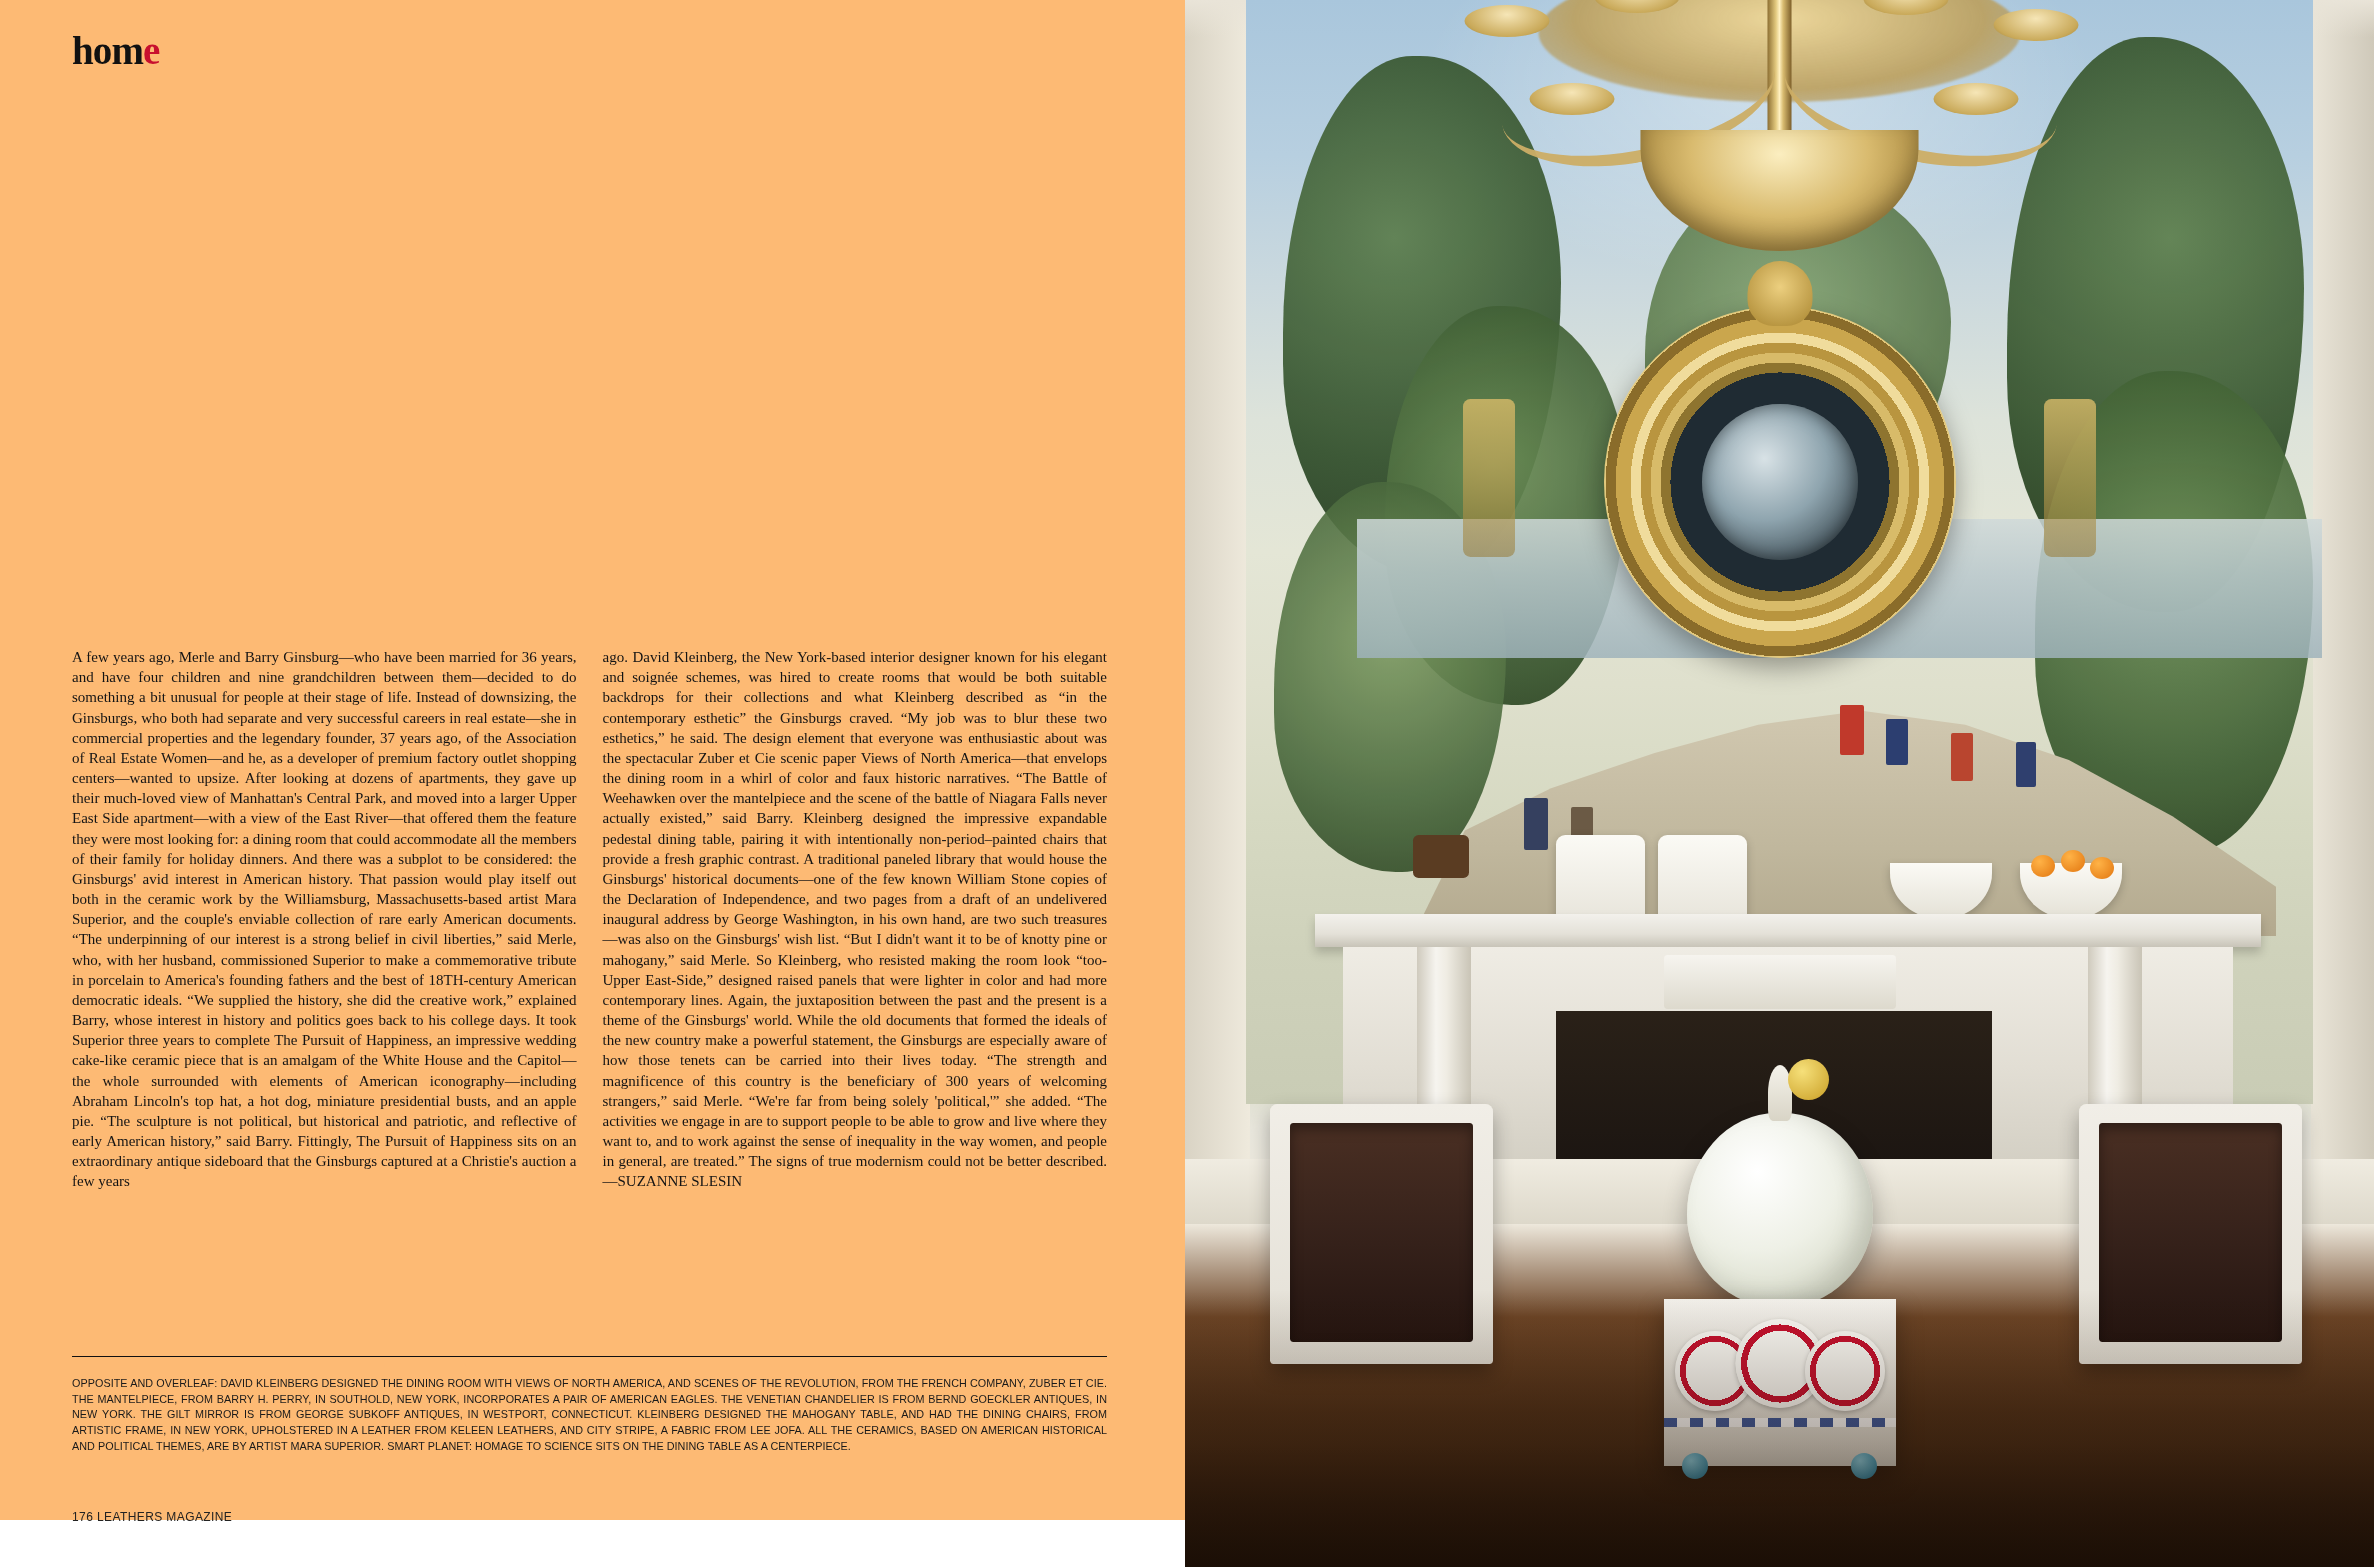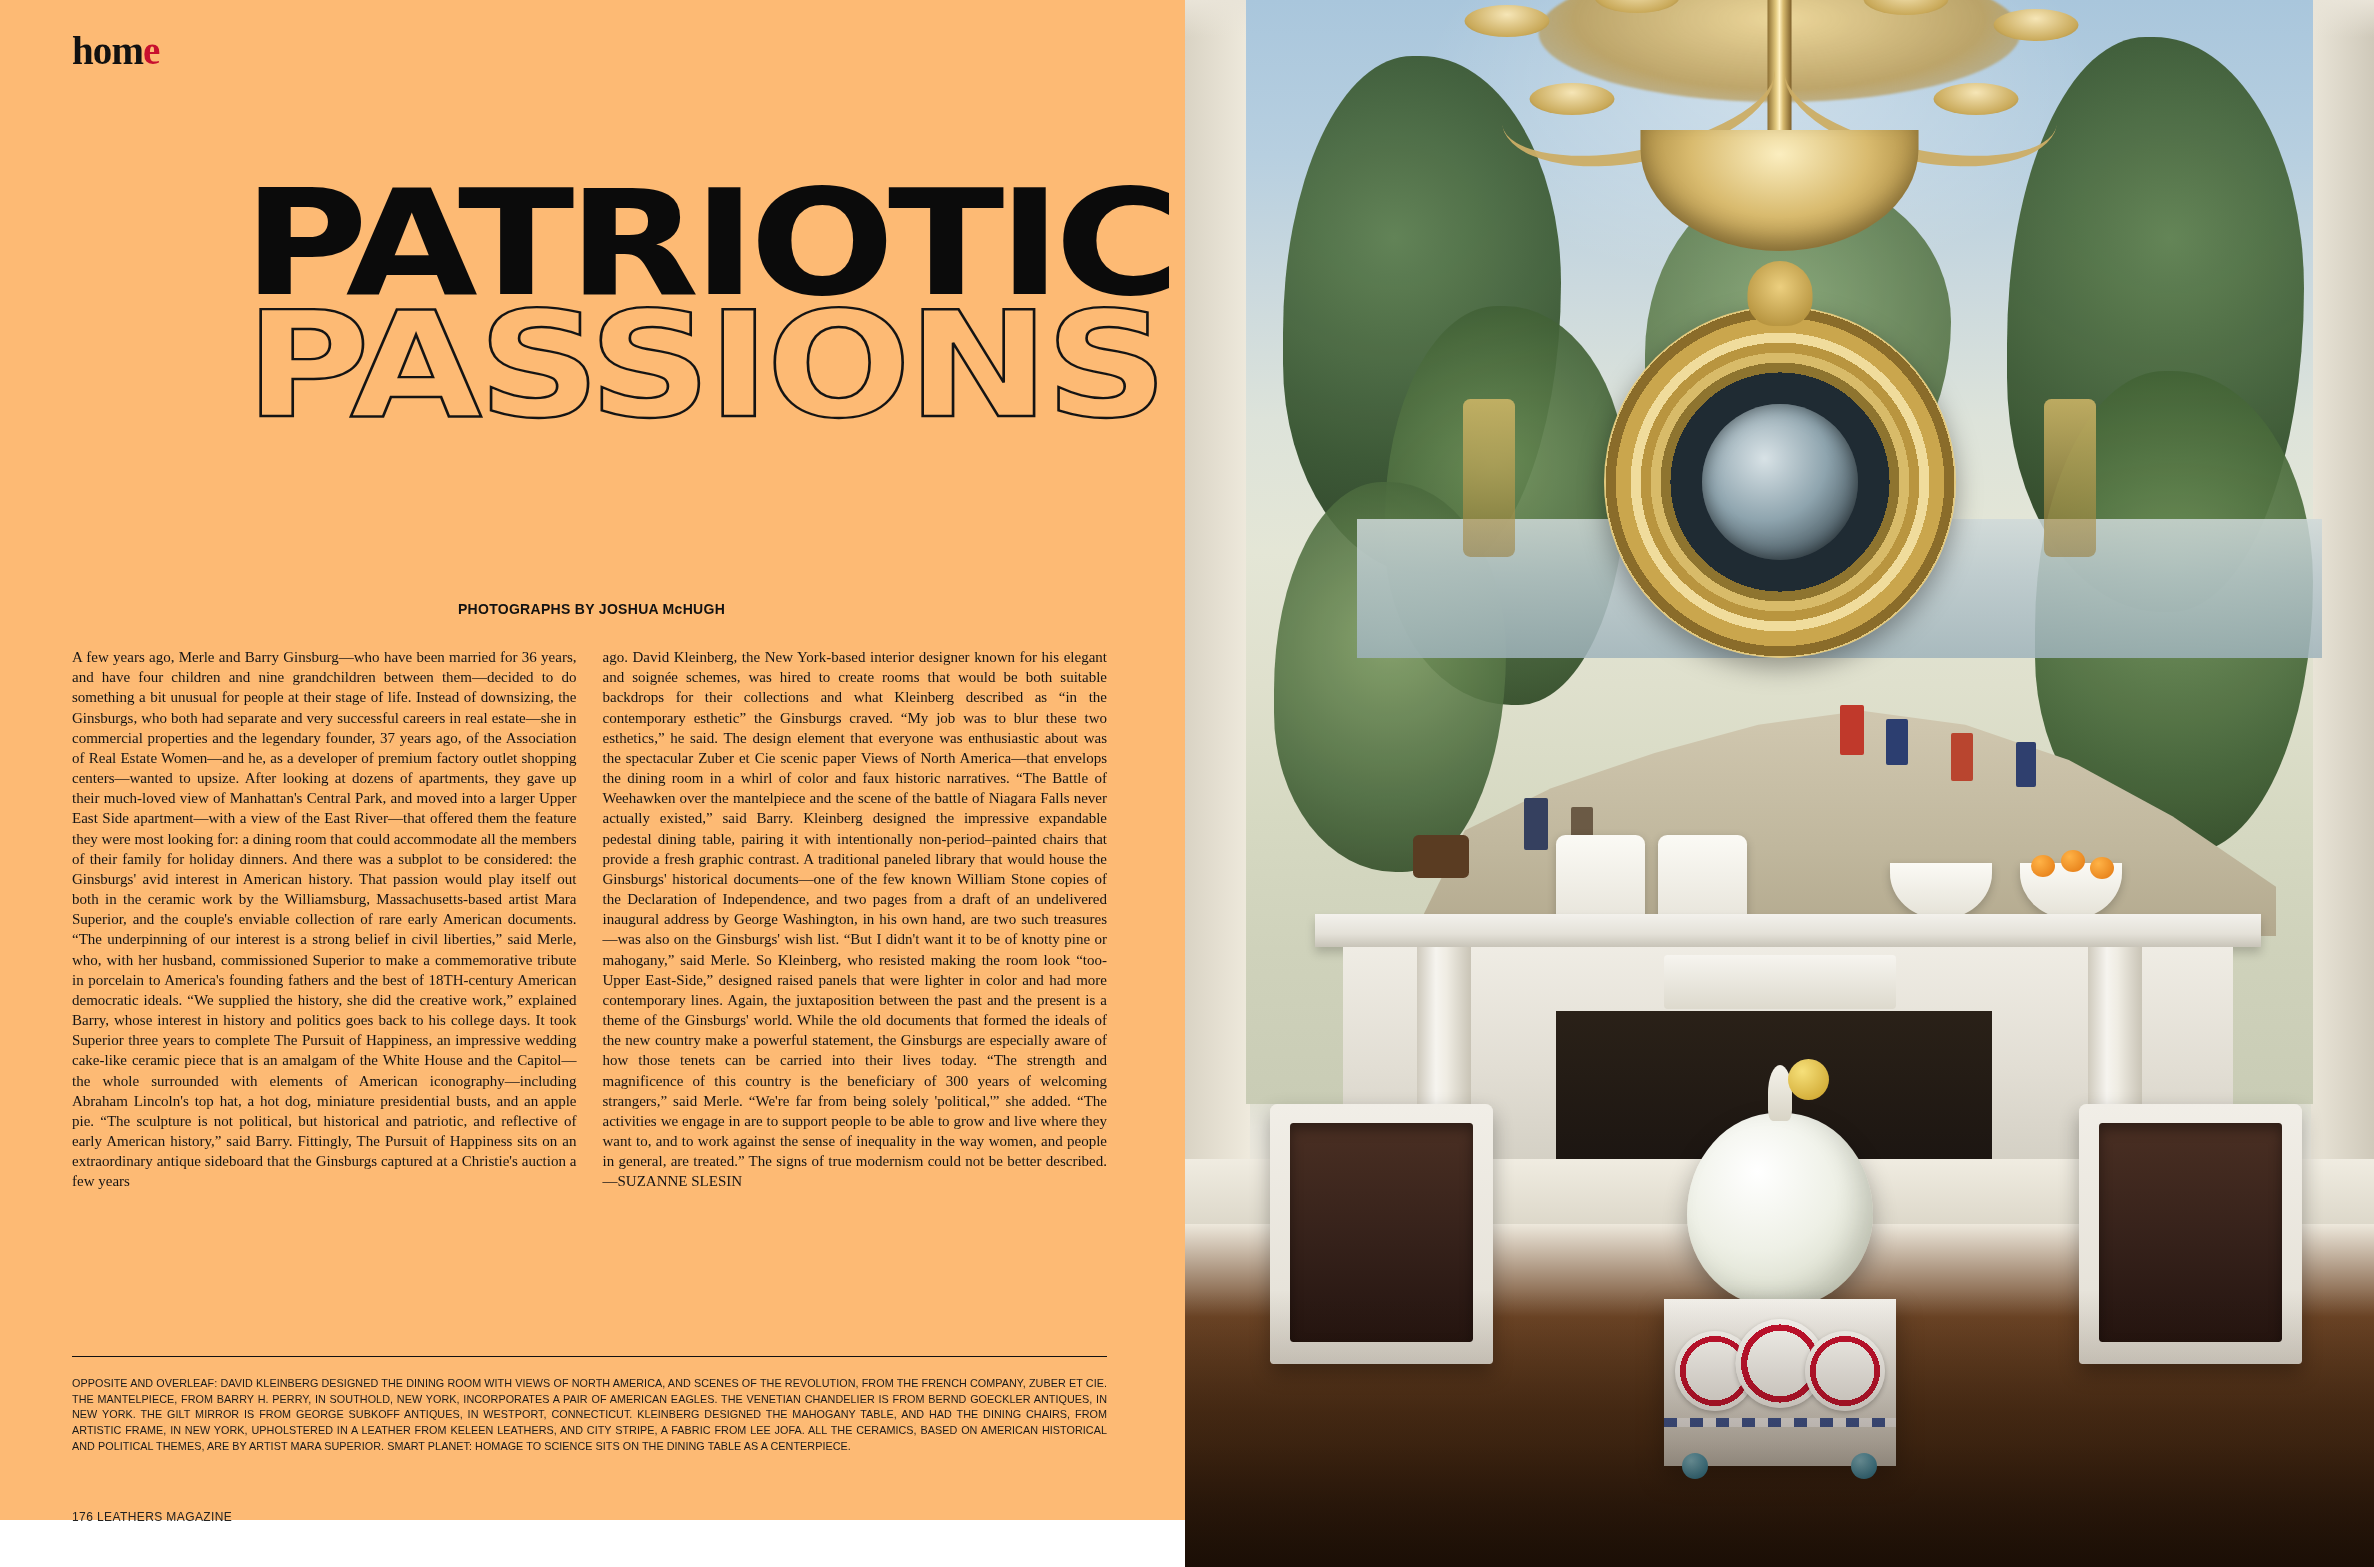--- a/index.html
+++ b/index.html
@@ -436,26 +436,21 @@
 <body>
 
 <div class="spread">
 
   <div class="left-page">
 
     <div class="masthead">
       <span>hom</span><span class="accent">e</span>
     </div>
 
-    <div class="headline-wrap">
-      <div class="headline-1">PATRIOTIC</div>
-      <div class="headline-2">PASSIONS</div>
-    </div>
-
-    <div class="credit">PHOTOGRAPHS BY JOSHUA McHUGH</div>
+
 
     <div class="body-cols">
       <div class="col">
         <p>A few years ago, Merle and Barry Ginsburg—who have been married for 36 years, and have four children and nine grandchildren between them—decided to do something a bit unusual for people at their stage of life. Instead of downsizing, the Ginsburgs, who both had separate and very successful careers in real estate—she in commercial properties and the legendary founder, 37 years ago, of the Association of Real Estate Women—and he, as a developer of premium factory outlet shopping centers—wanted to upsize. After looking at dozens of apartments, they gave up their much-loved view of Manhattan's Central Park, and moved into a larger Upper East Side apartment—with a view of the East River—that offered them the feature they were most looking for: a dining room that could accommodate all the members of their family for holiday dinners. And there was a subplot to be considered: the Ginsburgs' avid interest in American history. That passion would play itself out both in the ceramic work by the Williamsburg, Massachusetts-based artist Mara Superior, and the couple's enviable collection of rare early American documents. “The underpinning of our interest is a strong belief in civil liberties,” said Merle, who, with her husband, commissioned Superior to make a commemorative tribute in porcelain to America's founding fathers and the best of 18TH-century American democratic ideals. “We supplied the history, she did the creative work,” explained Barry, whose interest in history and politics goes back to his college days. It took Superior three years to complete The Pursuit of Happiness, an impressive wedding cake-like ceramic piece that is an amalgam of the White House and the Capitol—the whole surrounded with elements of American iconography—including Abraham Lincoln's top hat, a hot dog, miniature presidential busts, and an apple pie. “The sculpture is not political, but historical and patriotic, and reflective of early American history,” said Barry. Fittingly, The Pursuit of Happiness sits on an extraordinary antique sideboard that the Ginsburgs captured at a Christie's auction a few years</p>
       </div>
       <div class="col">
         <p>ago. David Kleinberg, the New York-based interior designer known for his elegant and soignée schemes, was hired to create rooms that would be both suitable backdrops for their collections and what Kleinberg described as “in the contemporary esthetic” the Ginsburgs craved. “My job was to blur these two esthetics,” he said. The design element that everyone was enthusiastic about was the spectacular Zuber et Cie scenic paper Views of North America—that envelops the dining room in a whirl of color and faux historic narratives. “The Battle of Weehawken over the mantelpiece and the scene of the battle of Niagara Falls never actually existed,” said Barry. Kleinberg designed the impressive expandable pedestal dining table, pairing it with intentionally non-period–painted chairs that provide a fresh graphic contrast. A traditional paneled library that would house the Ginsburgs' historical documents—one of the few known William Stone copies of the Declaration of Independence, and two pages from a draft of an undelivered inaugural address by George Washington, in his own hand, are two such treasures—was also on the Ginsburgs' wish list. “But I didn't want it to be of knotty pine or mahogany,” said Merle. So Kleinberg, who resisted making the room look “too-Upper East-Side,” designed raised panels that were lighter in color and had more contemporary lines. Again, the juxtaposition between the past and the present is a theme of the Ginsburgs' world. While the old documents that formed the ideals of the new country make a powerful statement, the Ginsburgs are especially aware of how those tenets can be carried into their lives today. “The strength and magnificence of this country is the beneficiary of 300 years of welcoming strangers,” said Merle. “We're far from being solely 'political,'” she added. “The activities we engage in are to support people to be able to grow and live where they want to, and to work against the sense of inequality in the way women, and people in general, are treated.” The signs of true modernism could not be better described. —SUZANNE SLESIN</p>
       </div>
     </div>
 

